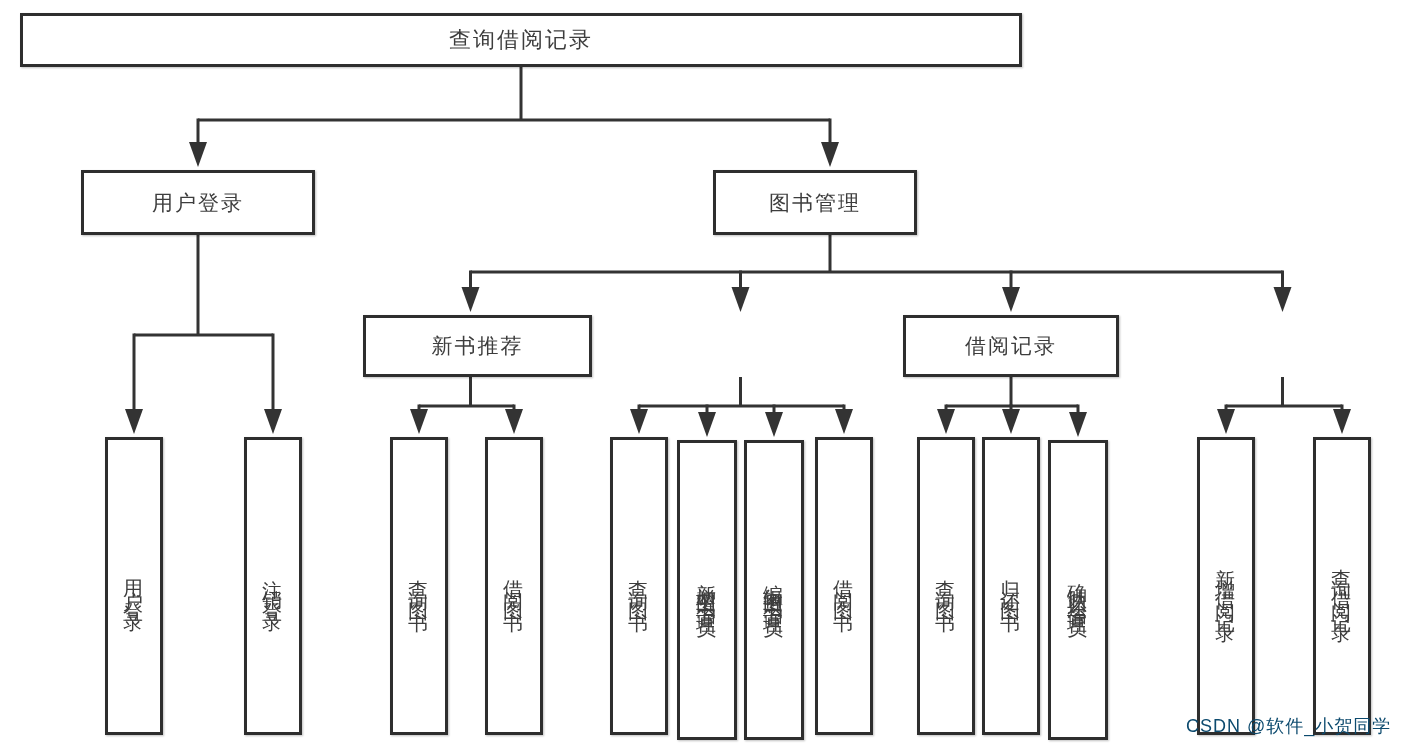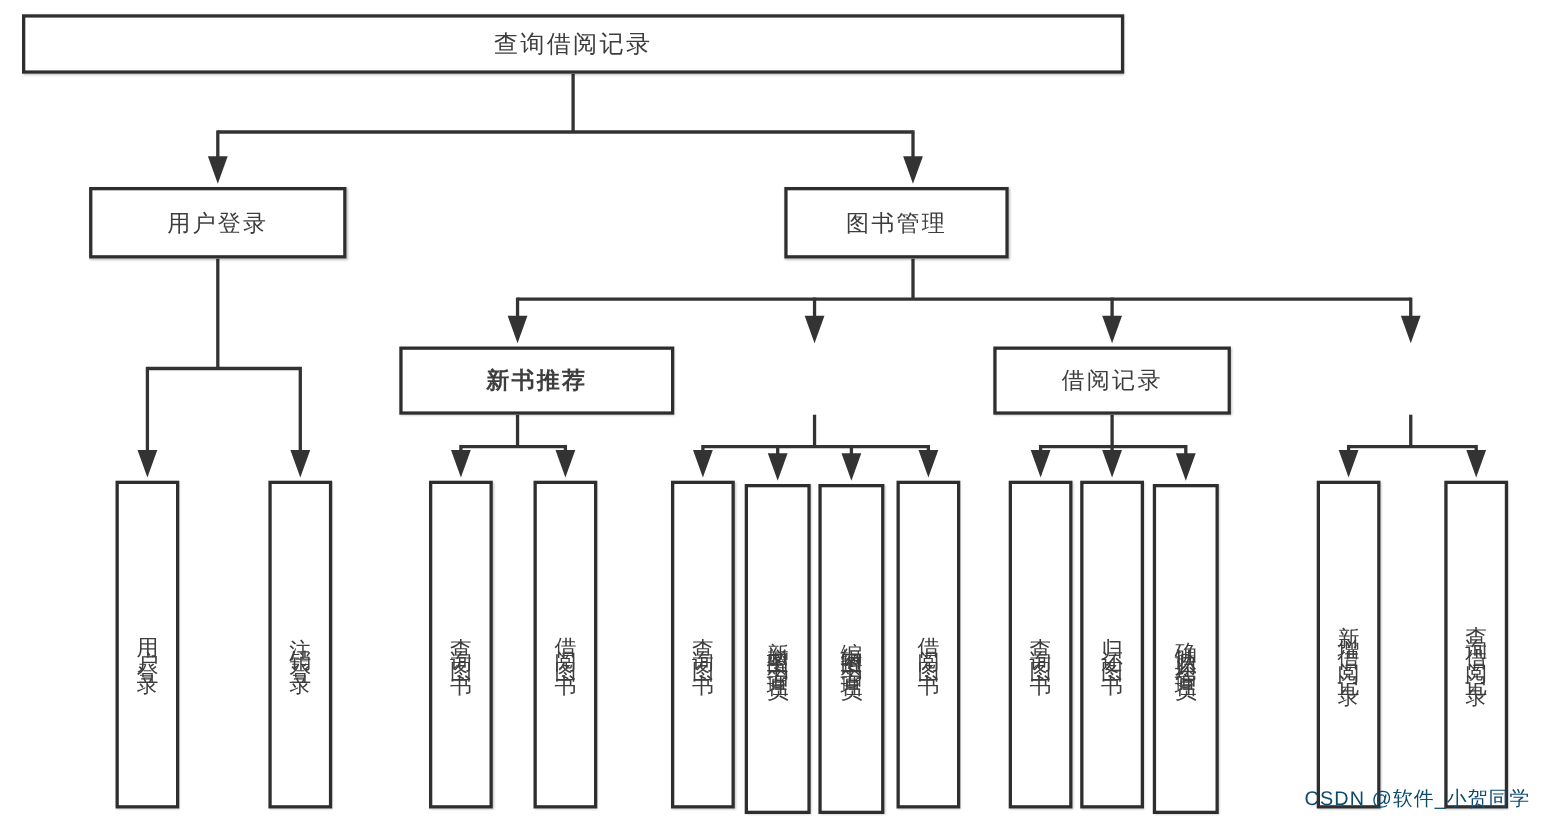--- a/index.html
+++ b/index.html
@@ -123,21 +123,21 @@
       </div>
       <div class="node" style="left: 713px; top: 170px; width: 204px; height: 65px;">
         <span class="label">图书管理</span>
       </div>
       <div class="node vertical" style="left: 105px; top: 437px; width: 58px; height: 298px;">
         <span class="label">用户登录</span>
       </div>
       <div class="node vertical" style="left: 244px; top: 437px; width: 58px; height: 298px;">
         <span class="label">注销登录</span>
       </div>
-      <div class="node" style="left: 363px; top: 315px; width: 250px; height: 62px; font-weight: bold;">
+      <div class="node" style="left: 363px; top: 315px; width: 229px; height: 62px;">
         <span class="label">新书推荐</span>
       </div>
       <div class="node" style="left: 903px; top: 315px; width: 216px; height: 62px;">
         <span class="label">借阅记录</span>
       </div>
       <div class="node vertical" style="left: 390px; top: 437px; width: 58px; height: 298px;">
         <span class="label">查询图书</span>
       </div>
       <div class="node vertical" style="left: 485px; top: 437px; width: 58px; height: 298px;">
         <span class="label">借阅图书</span>

